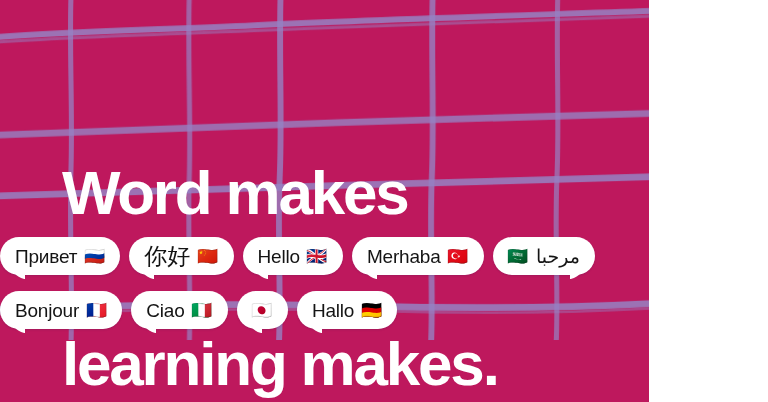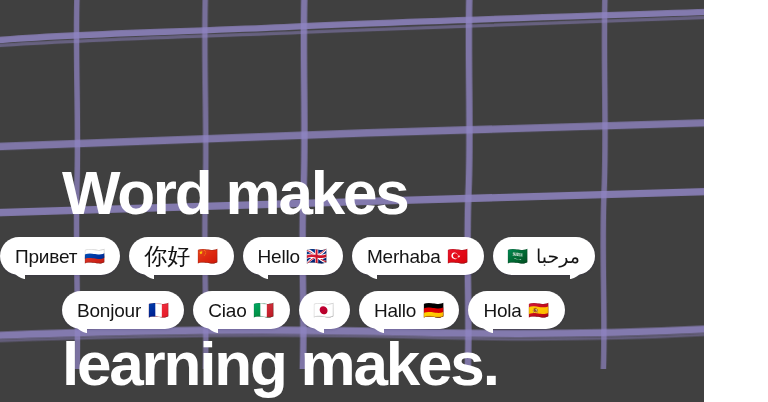--- a/index.html
+++ b/index.html
@@ -2,24 +2,24 @@
 <html><head>
 <meta charset="utf-8">
 <style>
   html, body {
     margin: 0;
     padding: 0;
     background: #ffffff;
   }
   #stage {
     position: relative;
-    width: 704px;
+    width: 649px;
     height: 402px;
     overflow: hidden;
-    background: #404040;
+    background: #be185d;
     font-family: "Liberation Sans", sans-serif;
   }
 
   
   #grid {
     position: absolute;
     inset: 0;
     pointer-events: none;
   }
 
@@ -46,21 +46,21 @@
     right: 0;
     top: 237px;
   }
   .bubble-row {
     display: flex;
     align-items: flex-start;
     gap: 9px;
     padding-right: 10px;
     height: 54px;
   }
-  .bubble-row.row2 { padding-left: 62px; }
+  .bubble-row.row2 { }
 
   .bubble {
     position: relative;
     background: #ffffff;
     border-radius: 22px;
     height: 38px;
     display: flex;
     align-items: center;
     gap: 7px;
     padding: 0 15px;
@@ -185,21 +185,16 @@
         </div>
         <div class="bubble">
           <span class="flag">🇯🇵</span>
           <span class="tail"></span>
         </div>
         <div class="bubble">
           <span class="txt">Hallo</span>
           <span class="flag">🇩🇪</span>
           <span class="tail"></span>
         </div>
-        <div class="bubble">
-          <span class="txt">Hola</span>
-          <span class="flag">🇪🇸</span>
-          <span class="tail"></span>
-        </div>
       </div>
   </div>
 
 </div>
 
 </body></html>

